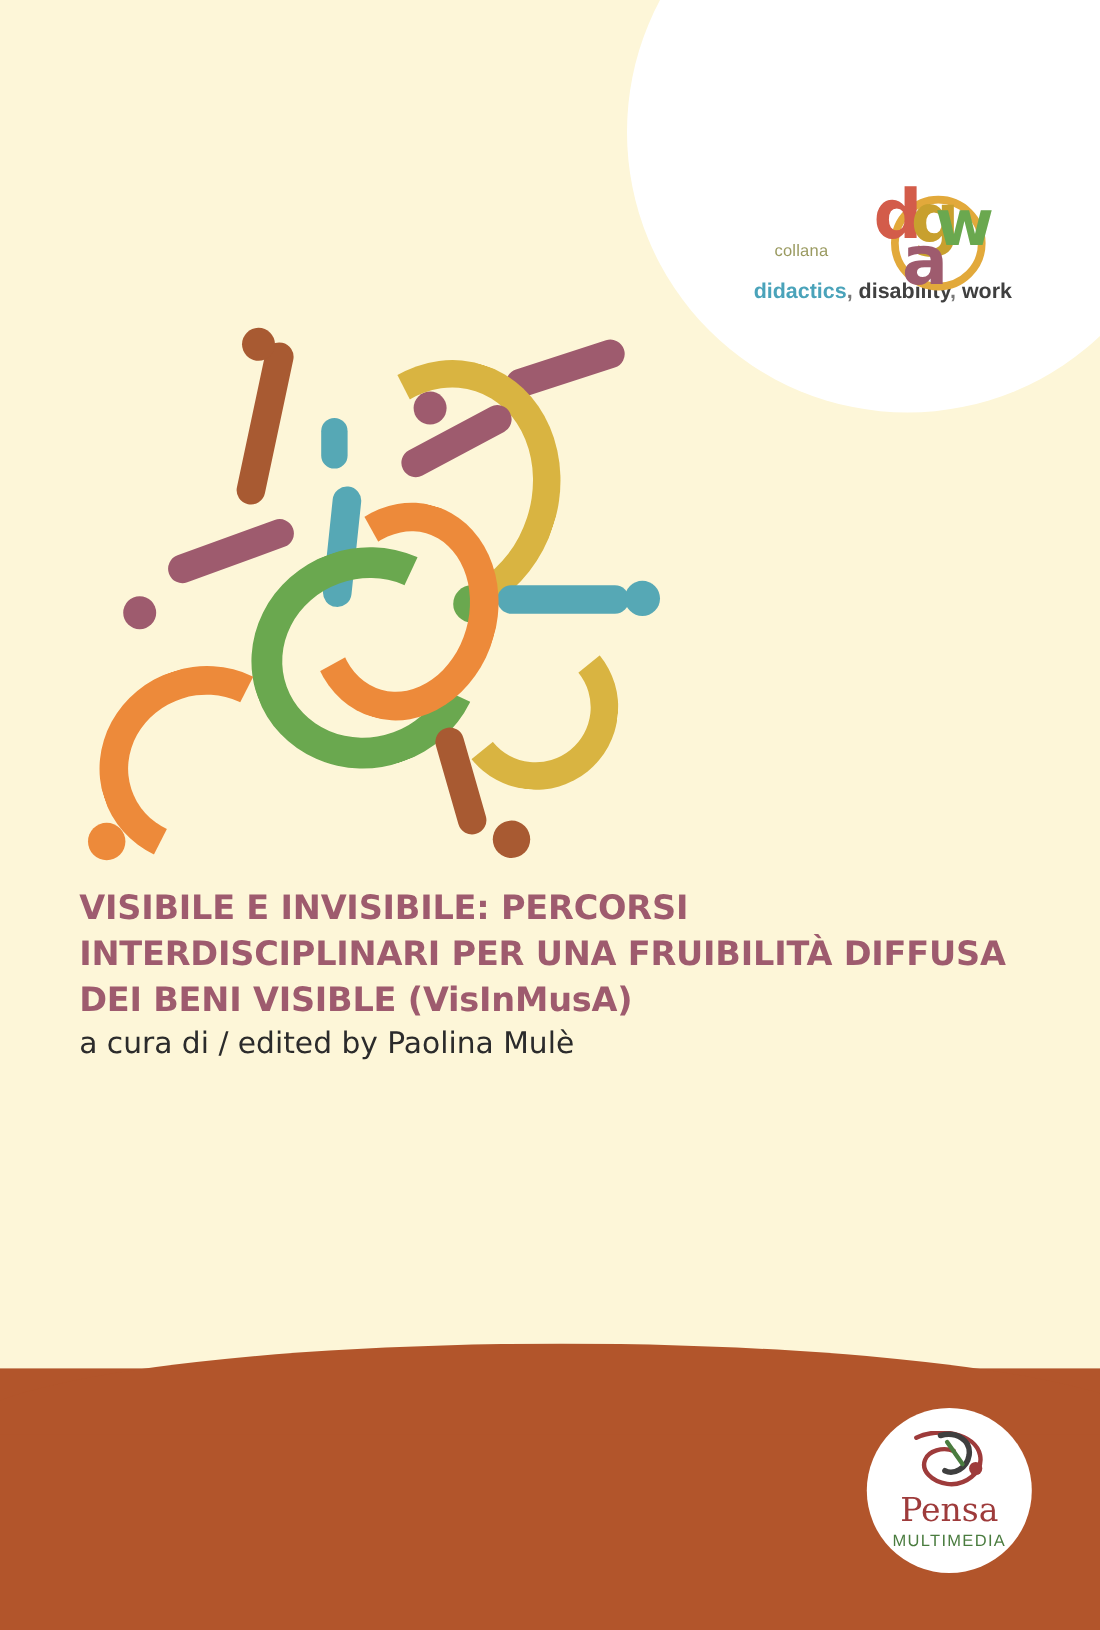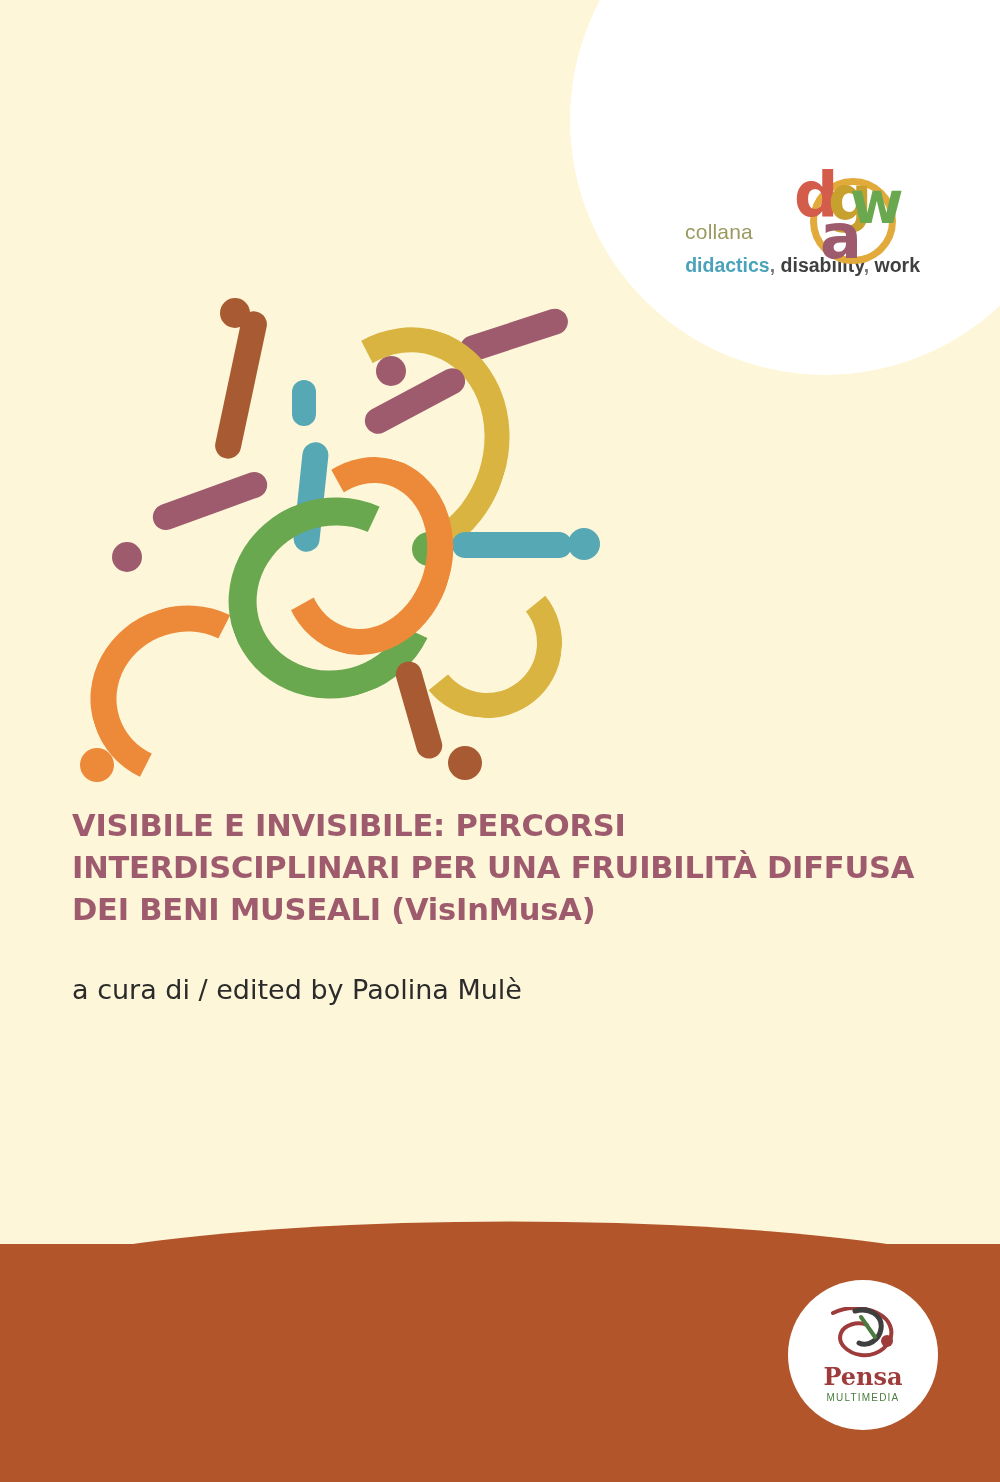--- a/index.html
+++ b/index.html
@@ -32,21 +32,21 @@
     position: absolute;
     top: 168px;
     right: 72px;
     width: 330px;
     height: 140px;
   }
   .collana-word {
     position: absolute;
     right: 175px;
     top: 52px;
-    font-size: 21px;
+    font-size: 15px;
     color: #9a9a60;
     font-family: "Liberation Sans", sans-serif;
     letter-spacing: 0.2px;
   }
   .ddw-tagline {
     position: absolute;
     right: 8px;
     top: 86px;
     font-size: 19.5px;
     font-weight: bold;
@@ -118,21 +118,21 @@
     color: #9e5b6e;
     font-family: "DejaVu Sans", sans-serif;
     font-weight: bold;
     font-size: 30.5px;
     line-height: 1.38;
     letter-spacing: -0.2px;
   }
   .editor {
     position: absolute;
     left: 72px;
-    top: 972px;
+    top: 931px;
     width: 860px;
     color: #2b2b2b;
     font-family: "DejaVu Sans", sans-serif;
     font-size: 27px;
     line-height: 1.3;
   }
   .title-en {
     position: absolute;
     left: 78px;
     top: 1038px;
@@ -181,28 +181,28 @@
     justify-content: center;
   }
   .pensa-mark {
     position: relative;
     width: 76px;
     height: 56px;
     margin-bottom: 2px;
   }
   .pensa-name {
     font-family: "DejaVu Serif", serif;
-    font-weight: bold;
-    font-size: 24px;
+    font-weight: normal;
+    font-size: 30px;
     color: #9e3b3b;
     line-height: 1;
   }
   .pensa-sub {
     font-family: "Liberation Sans", sans-serif;
-    font-size: 10px;
+    font-size: 15px;
     letter-spacing: 1.2px;
     color: #4a7c3f;
     margin-top: 3px;
   }
 </style>
 </head>
 <body>
 
 <div class="page">
 
@@ -248,21 +248,21 @@
     <div class="arc" style="left:222px; top:176px; width:170px; height:200px; border-width:26px; border-top-color:#ed8a3a; border-right-color:#ed8a3a; border-bottom-color:#ed8a3a; transform:rotate(16deg);"></div>
     <div class="arc" style="left:30px; top:326px; width:190px; height:180px; border-width:26px; border-top-color:#ed8a3a; border-left-color:#ed8a3a; transform:rotate(-18deg);"></div>
     <div class="dot" style="left:20px; top:468px; width:34px; height:34px; background:#ed8a3a;"></div>
 
     <div class="arc" style="left:352px; top:288px; width:150px; height:150px; border-width:25px; border-right-color:#d9b441; border-bottom-color:#d9b441; transform:rotate(6deg);"></div>
 
     <div class="stick" style="left:346px; top:380px; width:26px; height:100px; background:#a85a32; transform:rotate(-16deg);"></div>
     <div class="dot" style="left:388px; top:466px; width:34px; height:34px; background:#a85a32;"></div>
   </div>
 
-  <div class="title-it">VISIBILE E INVISIBILE: PERCORSI INTERDISCIPLINARI PER UNA FRUIBILITÀ DIFFUSA DEI BENI MUSEALI (VisInMusA)</div>
+  <div class="title-it">VISIBILE E INVISIBILE: PERCORSI INTERDISCIPLINARI PER UNA FRUIBILITÀ DIFFUSA DEI BENI VISIBLE (VisInMusA)</div>
 
   <div class="editor">a cura di / edited by Paolina Mulè</div>
 
 
   <div class="band">
     <div class="band-curve"></div>
   </div>
 
   <div class="pensa">
     <div class="pensa-mark">

